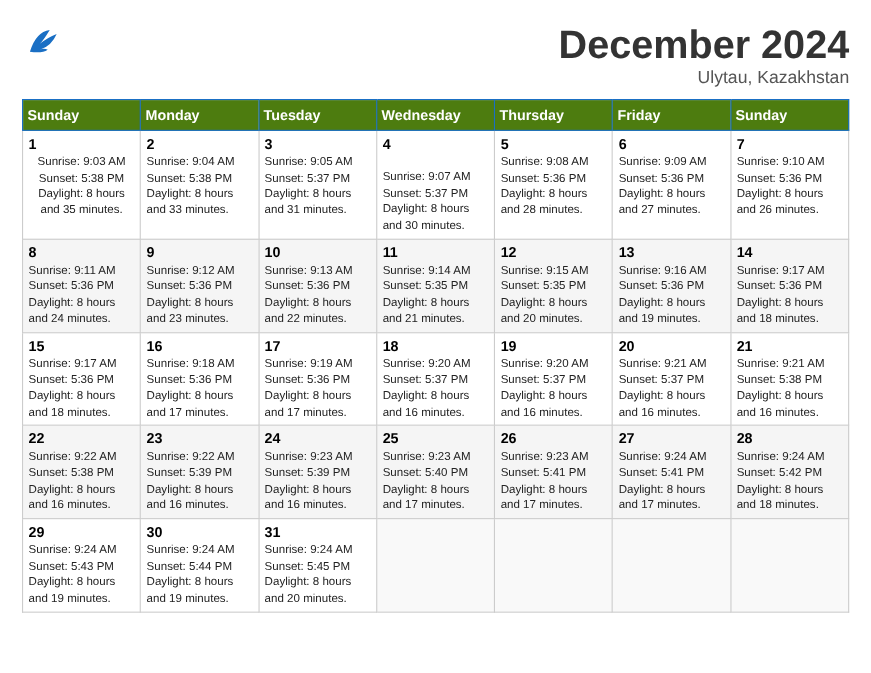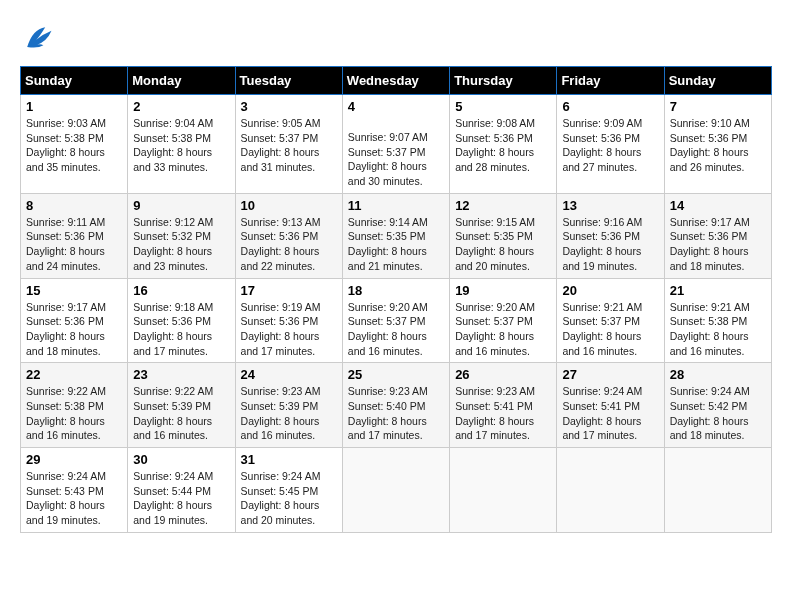--- a/index.html
+++ b/index.html
@@ -36,21 +36,21 @@
     .location-title {
       font-size: 16px;
       color: #555;
     }
     table {
       width: 100%;
       border-collapse: collapse;
       font-size: 11px;
     }
     thead tr th {
-      background-color: #000000;
+      background-color: #4d7c0f;
       color: #fff;
       padding: 6px 4px;
       text-align: left;
       font-size: 13px;
       font-weight: bold;
       border: 1px solid #1a6fc4;
     }
     tbody tr td {
       border: 1px solid #ccc;
       padding: 4px 5px;
@@ -80,40 +80,42 @@
 </head>
 <body>
 
 <div class="header-area">
   <div class="logo">
     <svg class="logo-bird" viewBox="0 0 40 40" xmlns="http://www.w3.org/2000/svg">
       <path d="M8 30 Q14 10 28 8 Q22 18 18 22 Q25 16 35 12 Q30 24 18 28 Q22 26 26 28 Q20 32 8 30Z" fill="#1a6fc4"></path>
     </svg>
   </div>
   <div class="title-area">
+    <div class="month-title">December 2024</div>
+    <div class="location-title">Ulytau, Kazakhstan</div>
   </div>
 </div>
 
 <table>
   <thead>
     <tr id="dow-row">
         <th>Sunday</th>
         <th>Monday</th>
         <th>Tuesday</th>
         <th>Wednesday</th>
         <th>Thursday</th>
         <th>Friday</th>
         <th>Sunday</th>
       </tr>
   </thead>
   <tbody id="calendar-body">
       <tr>
         <td>
           <span class="day-num">1</span>
-          <div class="day-info" style="white-space: pre-line;">Sunrise: 9:03 AM
+          <div class="day-info" style="white-space: pre-line; text-align: center;">Sunrise: 9:03 AM
 Sunset: 5:38 PM
 Daylight: 8 hours
 and 35 minutes.</div>
         </td>
         <td>
           <span class="day-num">2</span>
           <div class="day-info" style="white-space: pre-line;">Sunrise: 9:04 AM
 Sunset: 5:38 PM
 Daylight: 8 hours
 and 33 minutes.</div>
@@ -158,21 +160,21 @@
         <td>
           <span class="day-num">8</span>
           <div class="day-info" style="white-space: pre-line;">Sunrise: 9:11 AM
 Sunset: 5:36 PM
 Daylight: 8 hours
 and 24 minutes.</div>
         </td>
         <td>
           <span class="day-num">9</span>
           <div class="day-info" style="white-space: pre-line;">Sunrise: 9:12 AM
-Sunset: 5:32 PM
+Sunset: 5:36 PM
 Daylight: 8 hours
 and 23 minutes.</div>
         </td>
         <td>
           <span class="day-num">10</span>
           <div class="day-info" style="white-space: pre-line;">Sunrise: 9:13 AM
 Sunset: 5:36 PM
 Daylight: 8 hours
 and 22 minutes.</div>
         </td>

